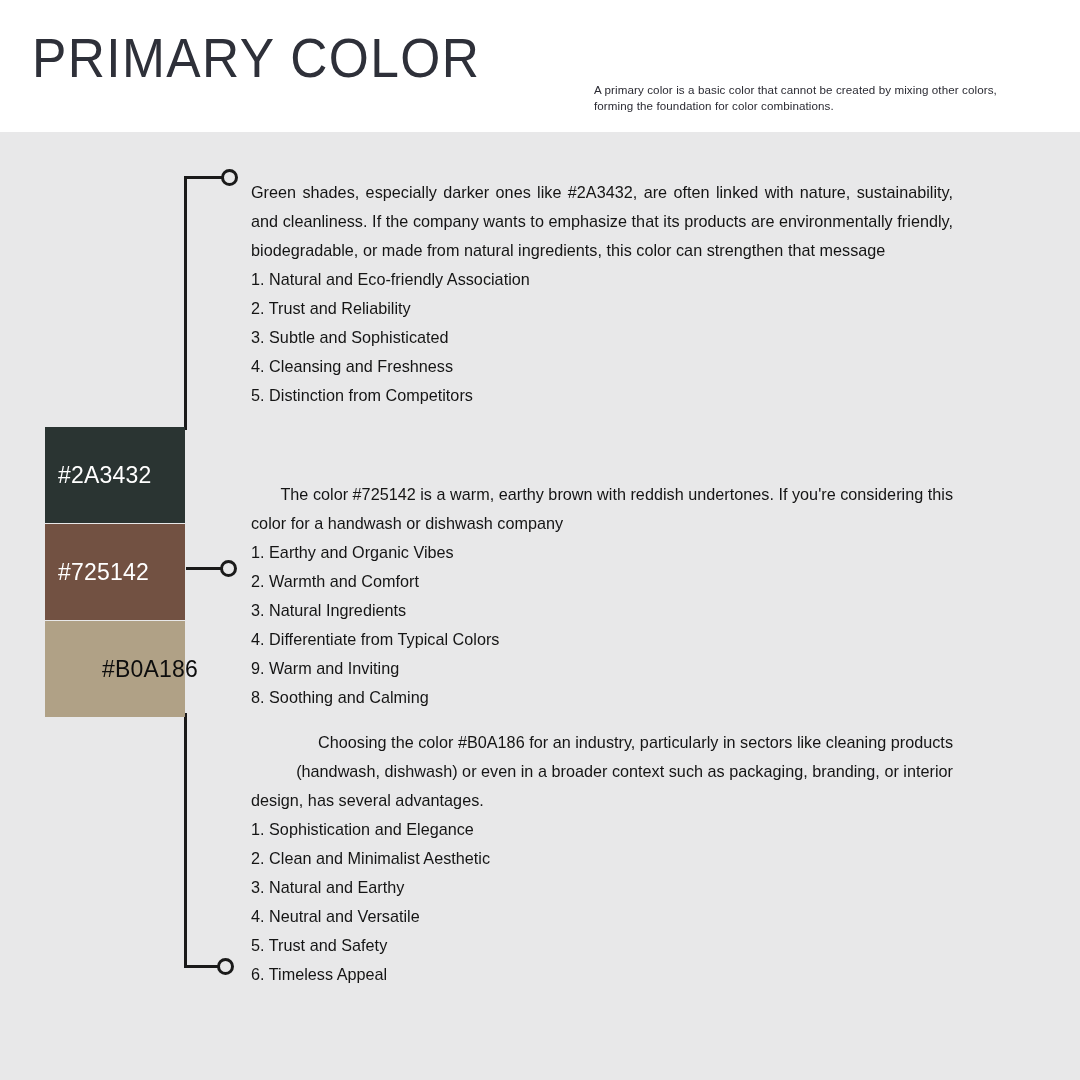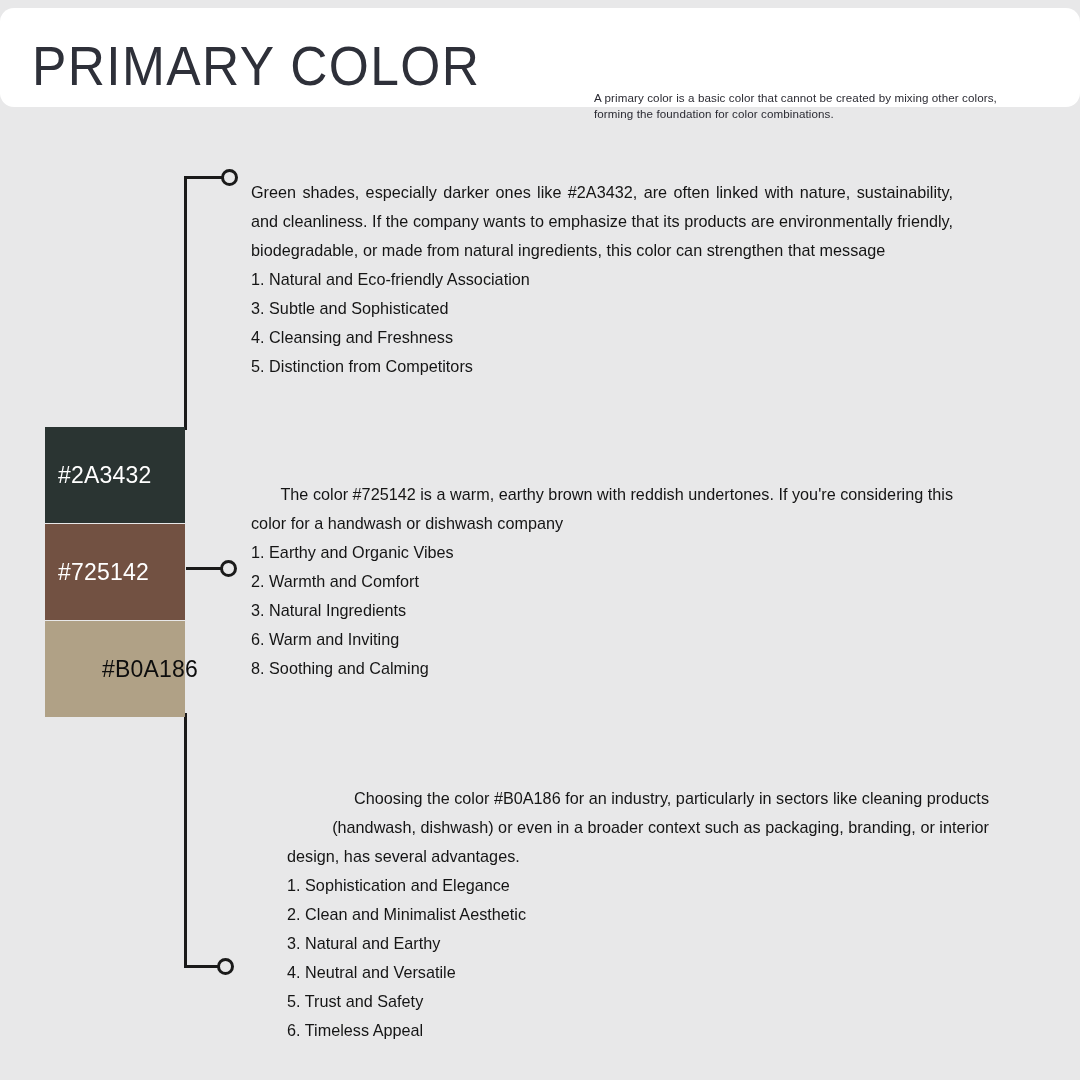--- a/index.html
+++ b/index.html
@@ -15,26 +15,25 @@
     font-family: "Liberation Sans", sans-serif;
     position: relative;
     overflow: hidden;
     -webkit-font-smoothing: antialiased;
   }
 
   
   .header {
     position: absolute;
     left: 0;
-    top: 8px;
+    top: 0;
     width: 1080px;
-    height: 99px;
+    height: 132px;
     background: #ffffff;
     z-index: 5;
-    border-radius: 14px;
   }
 
   .header-title {
     position: absolute;
     left: 32px;
     top: 26px;
     font-family: "Liberation Sans", sans-serif;
     font-size: 56px;
     line-height: 64px;
     font-weight: 300;
@@ -117,21 +116,21 @@
     hyphens: auto;
     -webkit-hyphens: auto;
   }
 
   .block .list-item {
     white-space: nowrap;
   }
 
   #block-1 { top: 178px; }
   #block-2 { top: 480px; }
-  #block-3 { top: 784px; margin-left: 36px; }
+  #block-3 { top: 728px; }
 
   #block-2 .para,
   #block-3 .para { text-align: right; }
 </style>
 </head>
 <body style="background: rgb(232, 232, 233);">
 
 <div class="header" style="background: rgb(255, 255, 255);">
   <div class="header-title" style="color: rgb(46, 48, 57);">PRIMARY COLOR</div>
   <div class="header-desc">A primary color is a basic color that cannot be created by mixing other colors, forming the foundation for color combinations.</div>
@@ -162,33 +161,35 @@
   <div class="swatch light" id="swatch-2" style="background: rgb(176, 161, 134);">
     <span class="swatch-label" style="color: rgb(13, 13, 13); margin-left: 44px;">#B0A186</span>
   </div>
 
 </div>
 
 <div class="block" id="block-1">
   <div class="para">Green shades, especially darker ones like #2A3432, are often linked with nature, sustainability, and cleanliness. If the company wants to emphasize that its products are environmentally friendly, biodegradable, or made from natural ingredients, this color can strengthen that message</div>
   <div class="list">
     <div class="list-item">1. Natural and Eco-friendly Association</div>
+    <div class="list-item">2. Trust and Reliability</div>
     <div class="list-item">3. Subtle and Sophisticated</div>
     <div class="list-item">4. Cleansing and Freshness</div>
     <div class="list-item">5. Distinction from Competitors</div>
   </div>
 </div>
 
 <div class="block" id="block-2">
   <div class="para">The color #725142 is a warm, earthy brown with reddish undertones. If you're considering this color for a handwash or dishwash company</div>
   <div class="list">
     <div class="list-item">1. Earthy and Organic Vibes</div>
     <div class="list-item">2. Warmth and Comfort</div>
     <div class="list-item">3. Natural Ingredients</div>
-    <div class="list-item">6. Warm and Inviting</div>
+    <div class="list-item">4. Differentiate from Typical Colors</div>
+    <div class="list-item">9. Warm and Inviting</div>
     <div class="list-item">8. Soothing and Calming</div>
   </div>
 </div>
 
 <div class="block" id="block-3">
   <div class="para">Choosing the color #B0A186 for an industry, particularly in sectors like cleaning products (handwash, dishwash) or even in a broader context such as packaging, branding, or interior design, has several advantages.</div>
   <div class="list">
     <div class="list-item">1. Sophistication and Elegance</div>
     <div class="list-item">2. Clean and Minimalist Aesthetic</div>
     <div class="list-item">3. Natural and Earthy</div>

